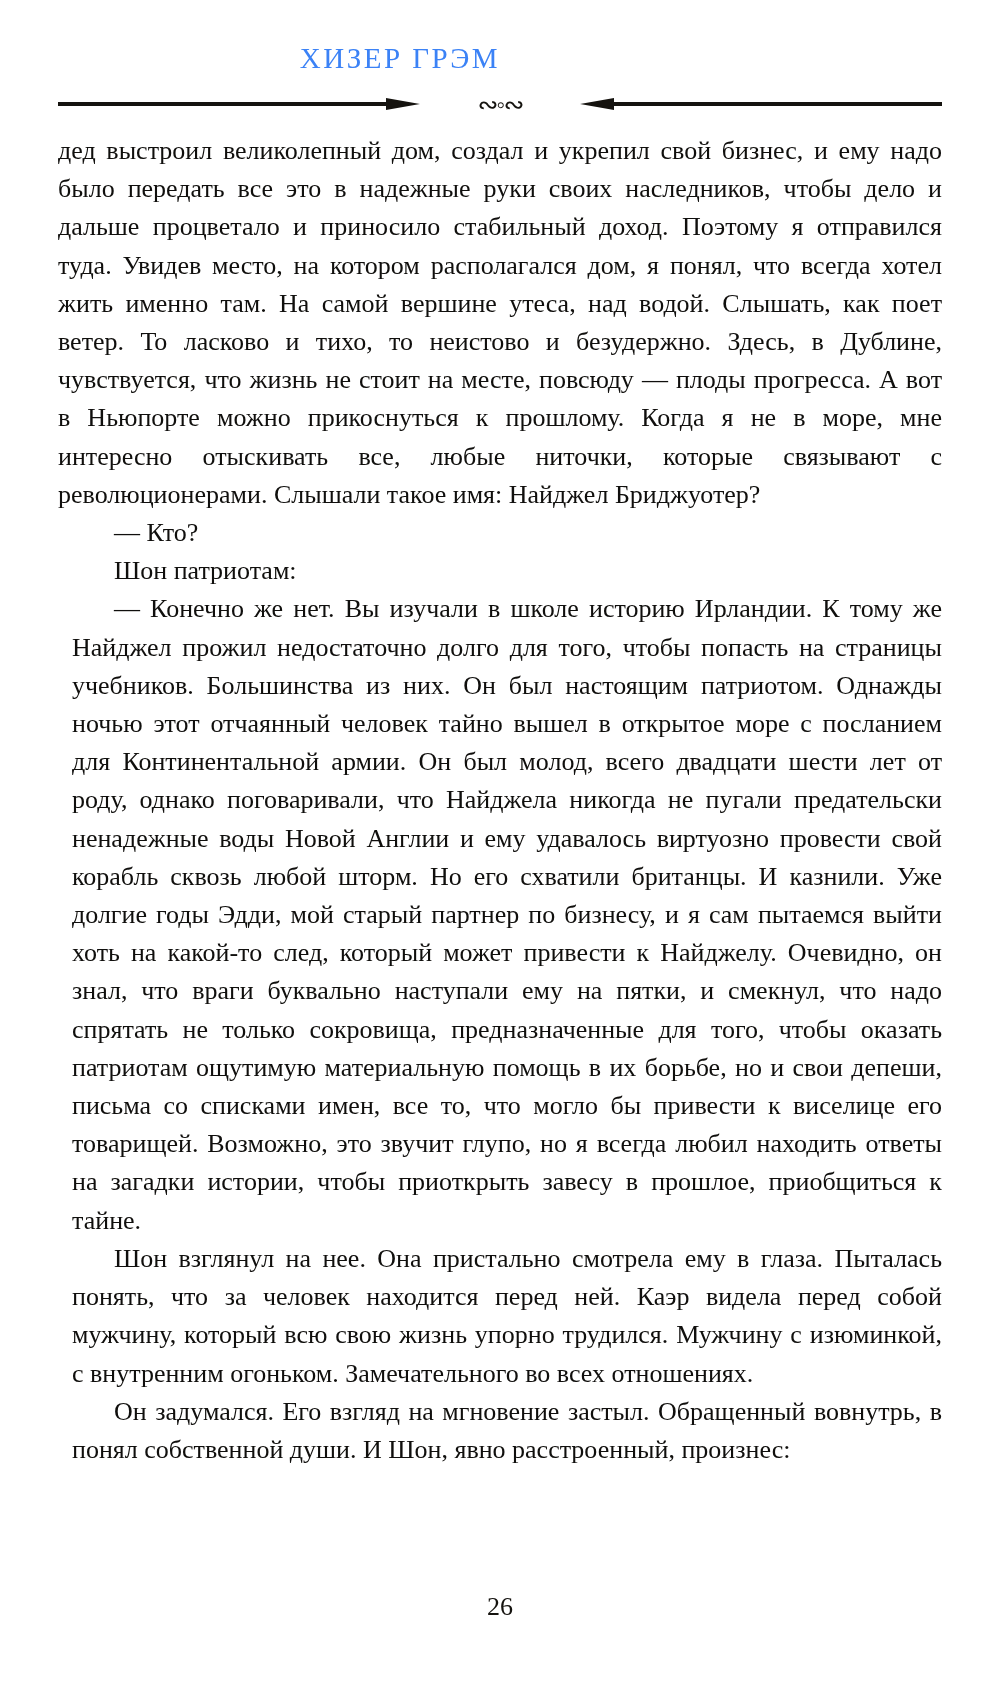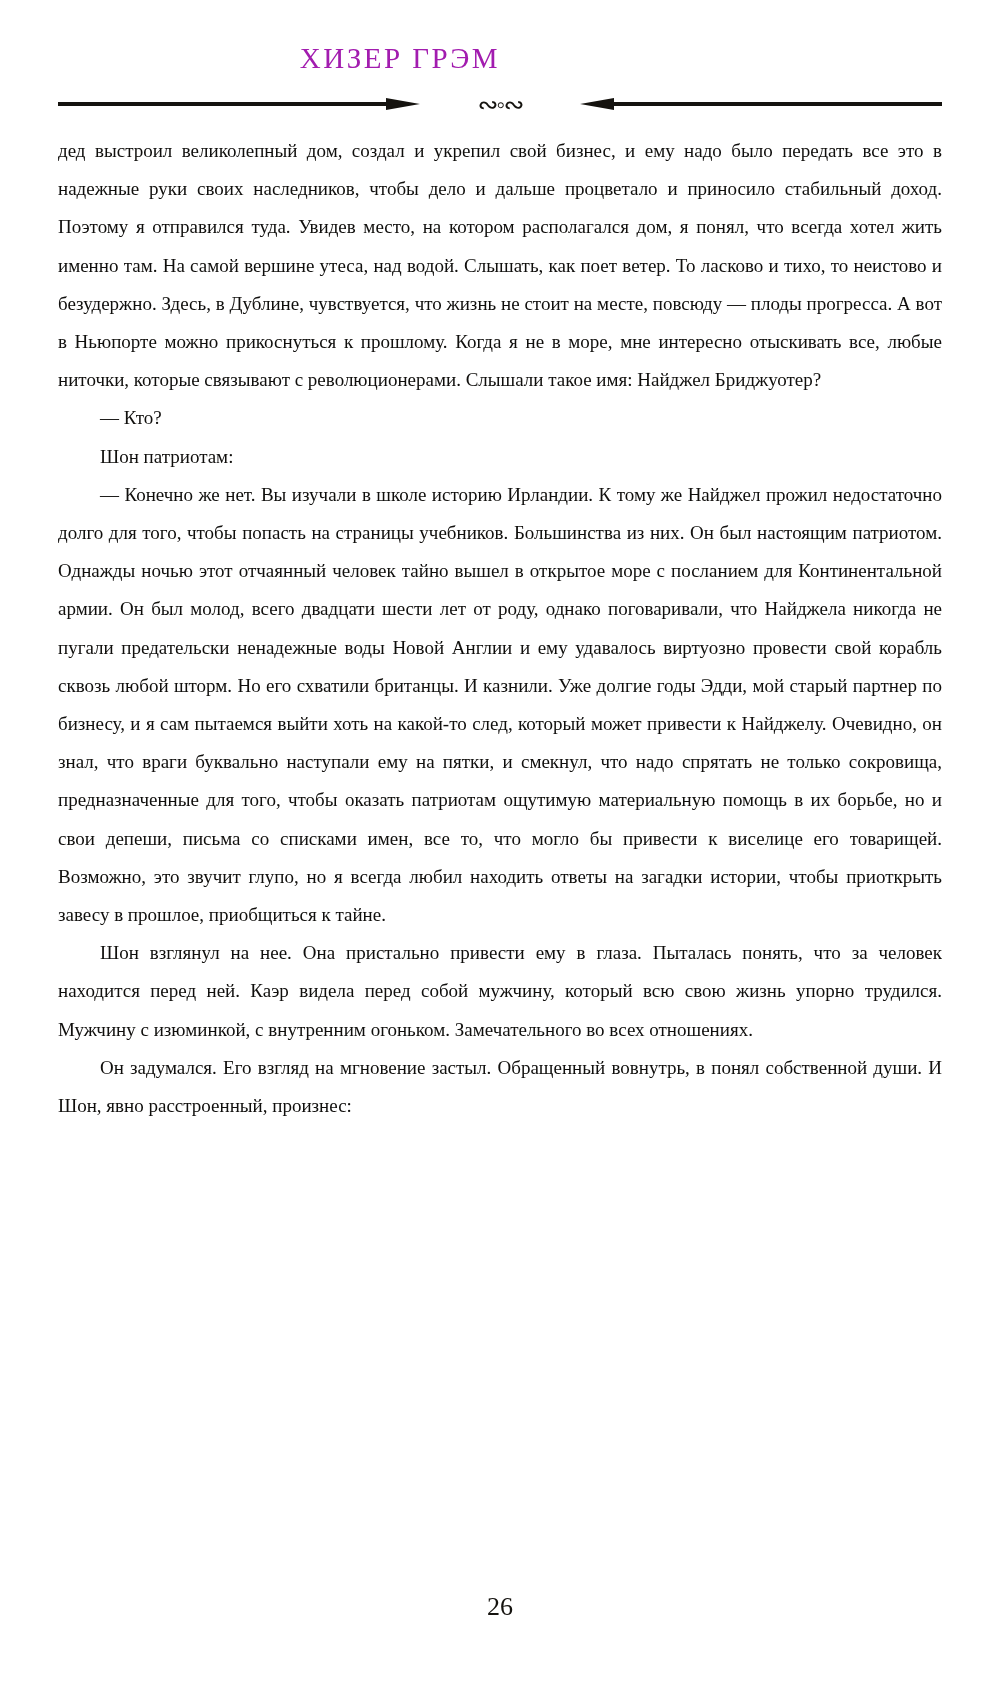--- a/index.html
+++ b/index.html
@@ -21,21 +21,21 @@
   
   .running-head {
     position: absolute;
     top: 42px;
     left: 0;
     width: 800px;
     text-align: center;
     font-size: 29px;
     letter-spacing: 2.5px;
     font-weight: 400;
-    color: #a21caf;
+    color: #3b82f6;
   }
 
   
   .rule-wrap {
     position: absolute;
     top: 92px;
     left: 58px;
     width: 884px;
     height: 26px;
   }
@@ -68,32 +68,33 @@
     color: #15130f;
     letter-spacing: -2px;
   }
 
   
   .body-text {
     position: absolute;
     top: 132px;
     left: 58px;
     width: 884px;
-    font-size: 19px;
+    font-size: 26px;
     line-height: 38.2px;
     text-align: justify;
     text-justify: inter-word;
   }
   .body-text p {
     margin: 0;
     text-indent: 0;
     hyphens: manual;
   }
   .body-text p.indent {
     text-indent: 42px;
+    margin-left: 14px;
   }
 
   
   .folio {
     position: absolute;
     bottom: 72px;
     left: 0;
     width: 1000px;
     text-align: center;
     font-size: 26px;
@@ -113,19 +114,19 @@
     <div class="rule-orn">∾◦∾</div>
     <div class="rule-taper r"></div>
     <div class="rule-line right"></div>
   </div>
 
   <div class="body-text">
     <p>дед выстроил великолепный дом, создал и укрепил свой бизнес, и ему надо было передать все это в надежные руки своих наследников, чтобы дело и дальше процветало и приносило стабильный доход. Поэтому я отправился туда. Увидев место, на котором располагался дом, я понял, что всегда хотел жить именно там. На самой вершине утеса, над водой. Слышать, как поет ветер. То ласково и тихо, то неистово и безудержно. Здесь, в Дублине, чувствуется, что жизнь не стоит на месте, повсюду — плоды прогресса. А вот в Ньюпорте можно прикоснуться к прошлому. Когда я не в море, мне интересно отыскивать все, любые ниточки, которые связывают с революционерами. Слышали такое имя: Найджел Бриджуотер?</p>
     <p class="indent">— Кто?</p>
     <p class="indent">Шон патриотам:</p>
     <p class="indent">— Конечно же нет. Вы изучали в школе историю Ирландии. К тому же Найджел прожил недостаточно долго для того, чтобы попасть на страницы учебников. Большинства из них. Он был настоящим патриотом. Однажды ночью этот отчаянный человек тайно вышел в открытое море с посланием для Континентальной армии. Он был молод, всего двадцати шести лет от роду, однако поговаривали, что Найджела никогда не пугали предательски ненадежные воды Новой Англии и ему удавалось виртуозно провести свой корабль сквозь любой шторм. Но его схватили британцы. И казнили. Уже долгие годы Эдди, мой старый партнер по бизнесу, и я сам пытаемся выйти хоть на какой-то след, который может привести к Найджелу. Очевидно, он знал, что враги буквально наступали ему на пятки, и смекнул, что надо спрятать не только сокровища, предназначенные для того, чтобы оказать патриотам ощутимую материальную помощь в их борьбе, но и свои депеши, письма со списками имен, все то, что могло бы привести к виселице его товарищей. Возможно, это звучит глупо, но я всегда любил находить ответы на загадки истории, чтобы приоткрыть завесу в прошлое, приобщиться к тайне.</p>
-    <p class="indent">Шон взглянул на нее. Она пристально привести ему в глаза. Пыталась понять, что за человек находится перед ней. Каэр видела перед собой мужчину, который всю свою жизнь упорно трудился. Мужчину с изюминкой, с внутренним огоньком. Замечательного во всех отношениях.</p>
+    <p class="indent">Шон взглянул на нее. Она пристально смотрела ему в глаза. Пыталась понять, что за человек находится перед ней. Каэр видела перед собой мужчину, который всю свою жизнь упорно трудился. Мужчину с изюминкой, с внутренним огоньком. Замечательного во всех отношениях.</p>
     <p class="indent">Он задумался. Его взгляд на мгновение застыл. Обращенный вовнутрь, в понял собственной души. И Шон, явно расстроенный, произнес:</p>
   </div>
 
   <div class="folio">26</div>
 
 </div>
 
 </body></html>

